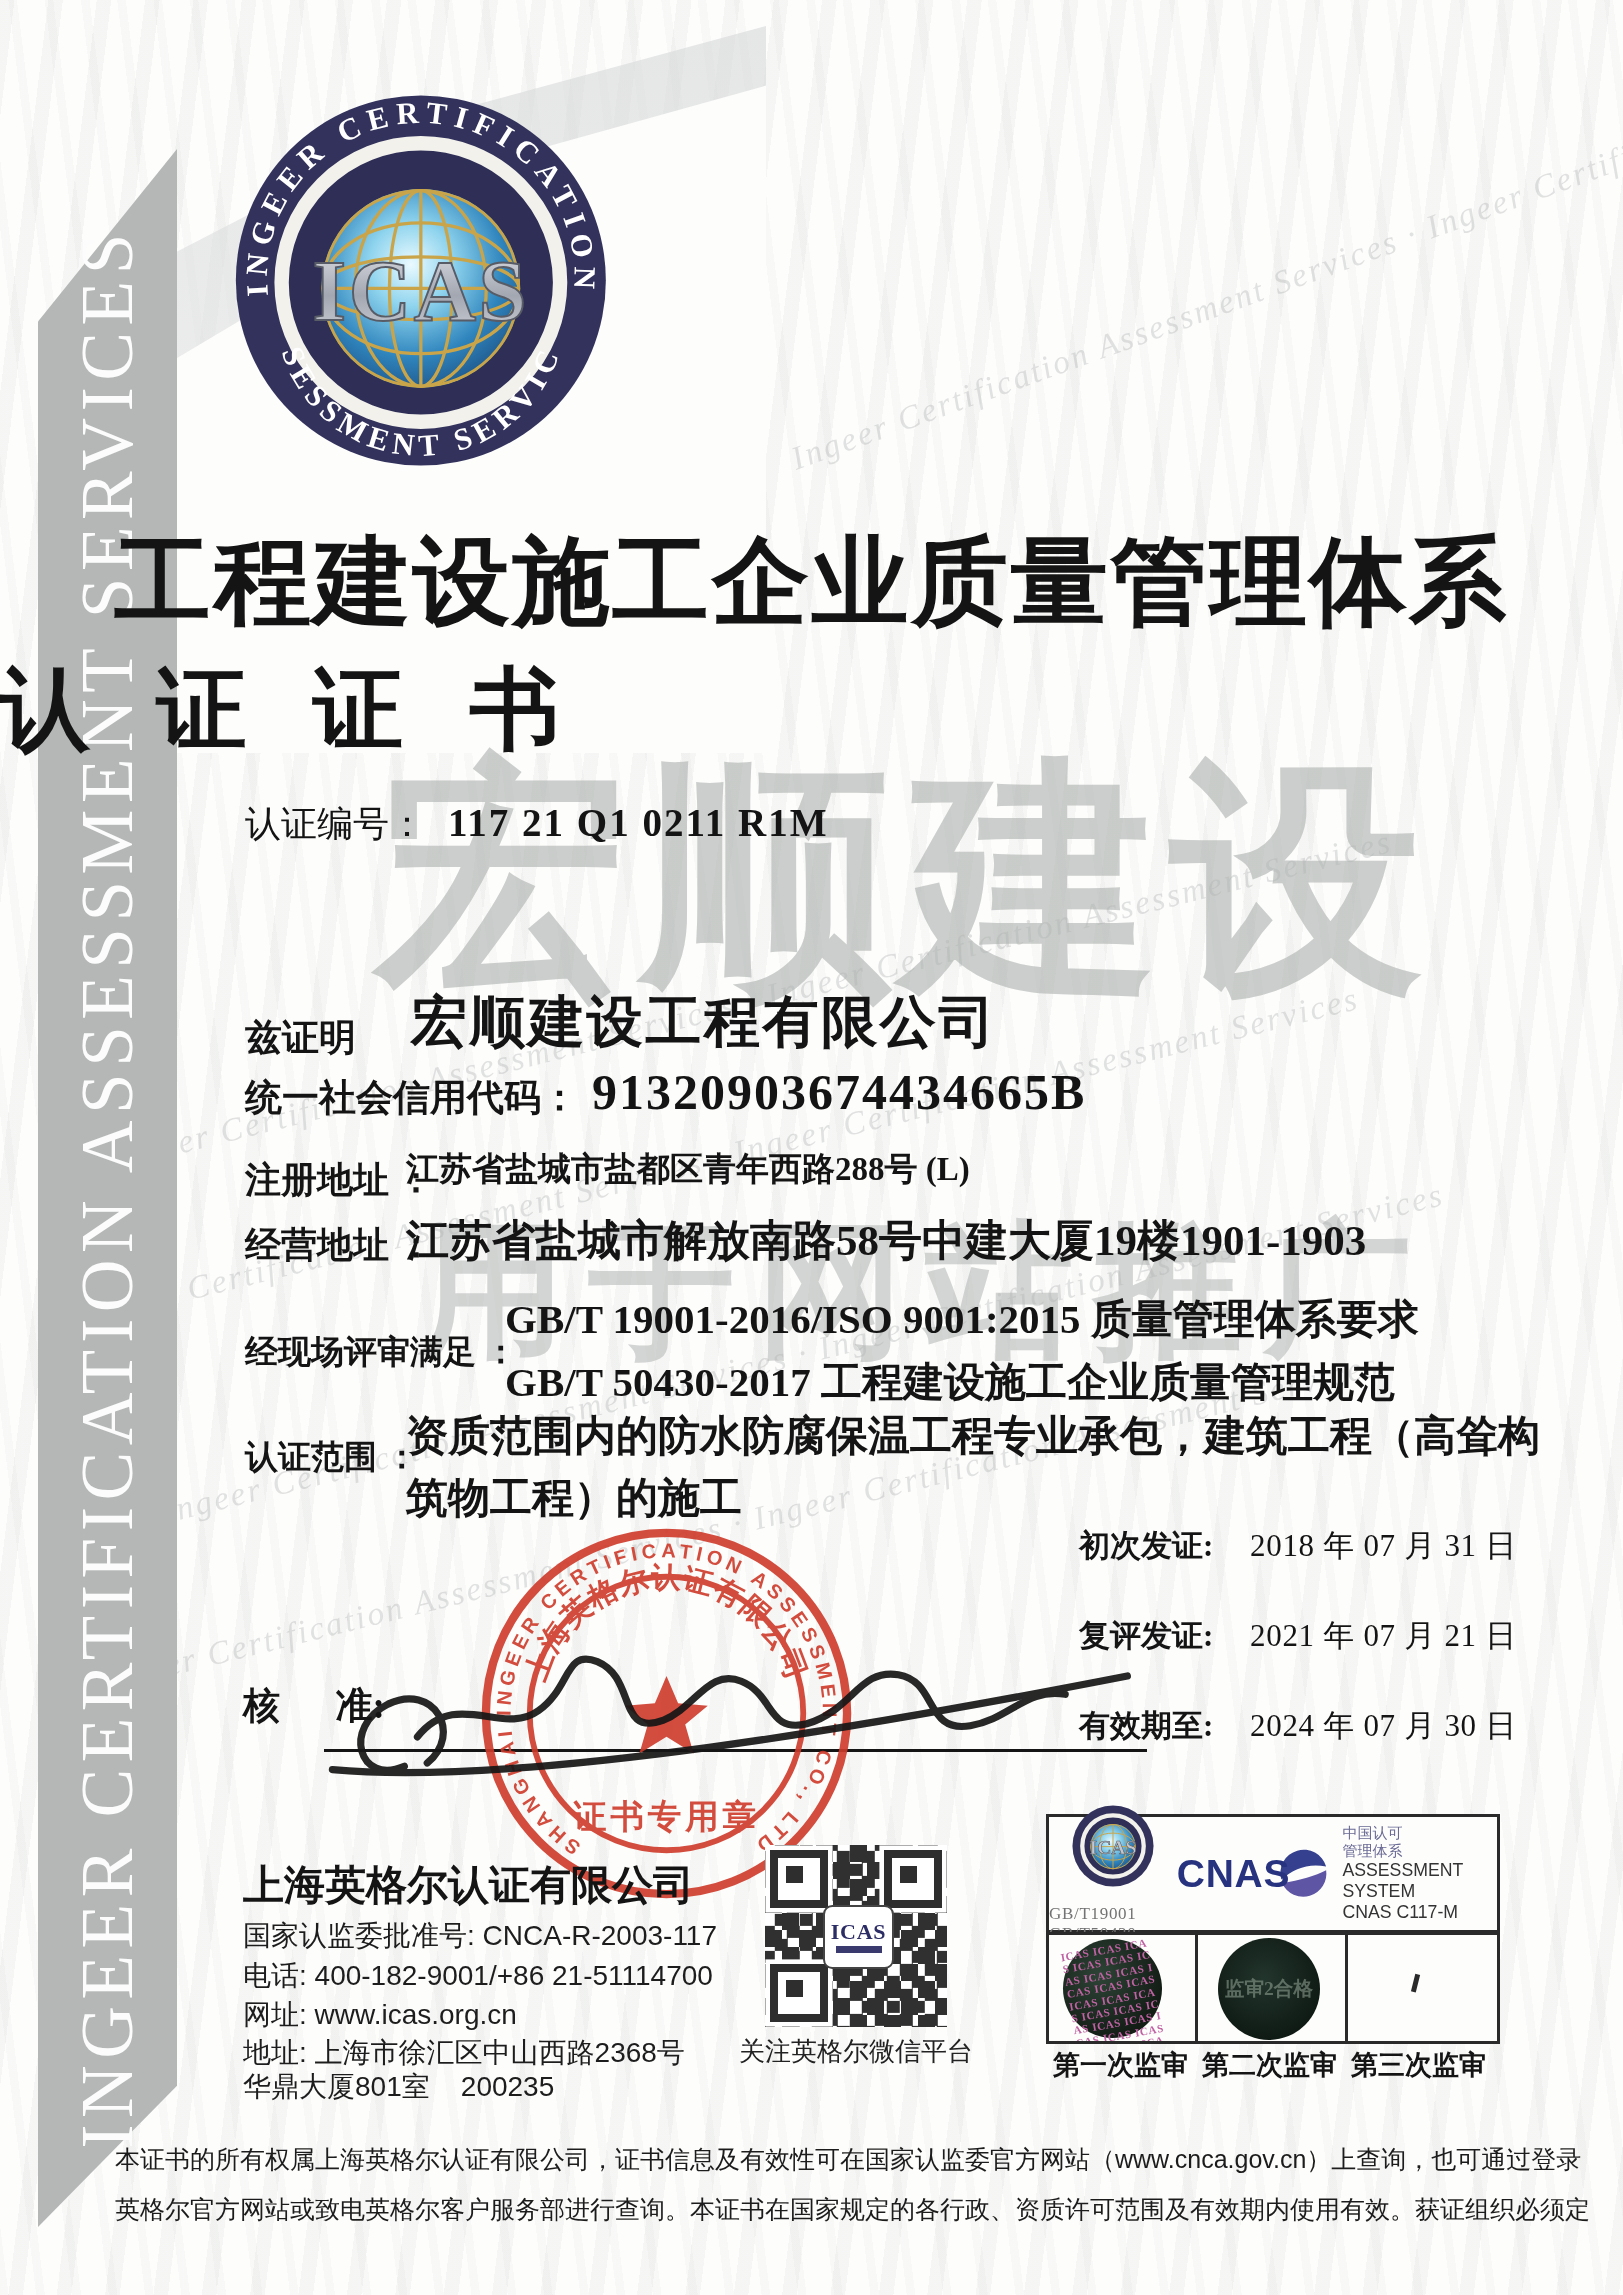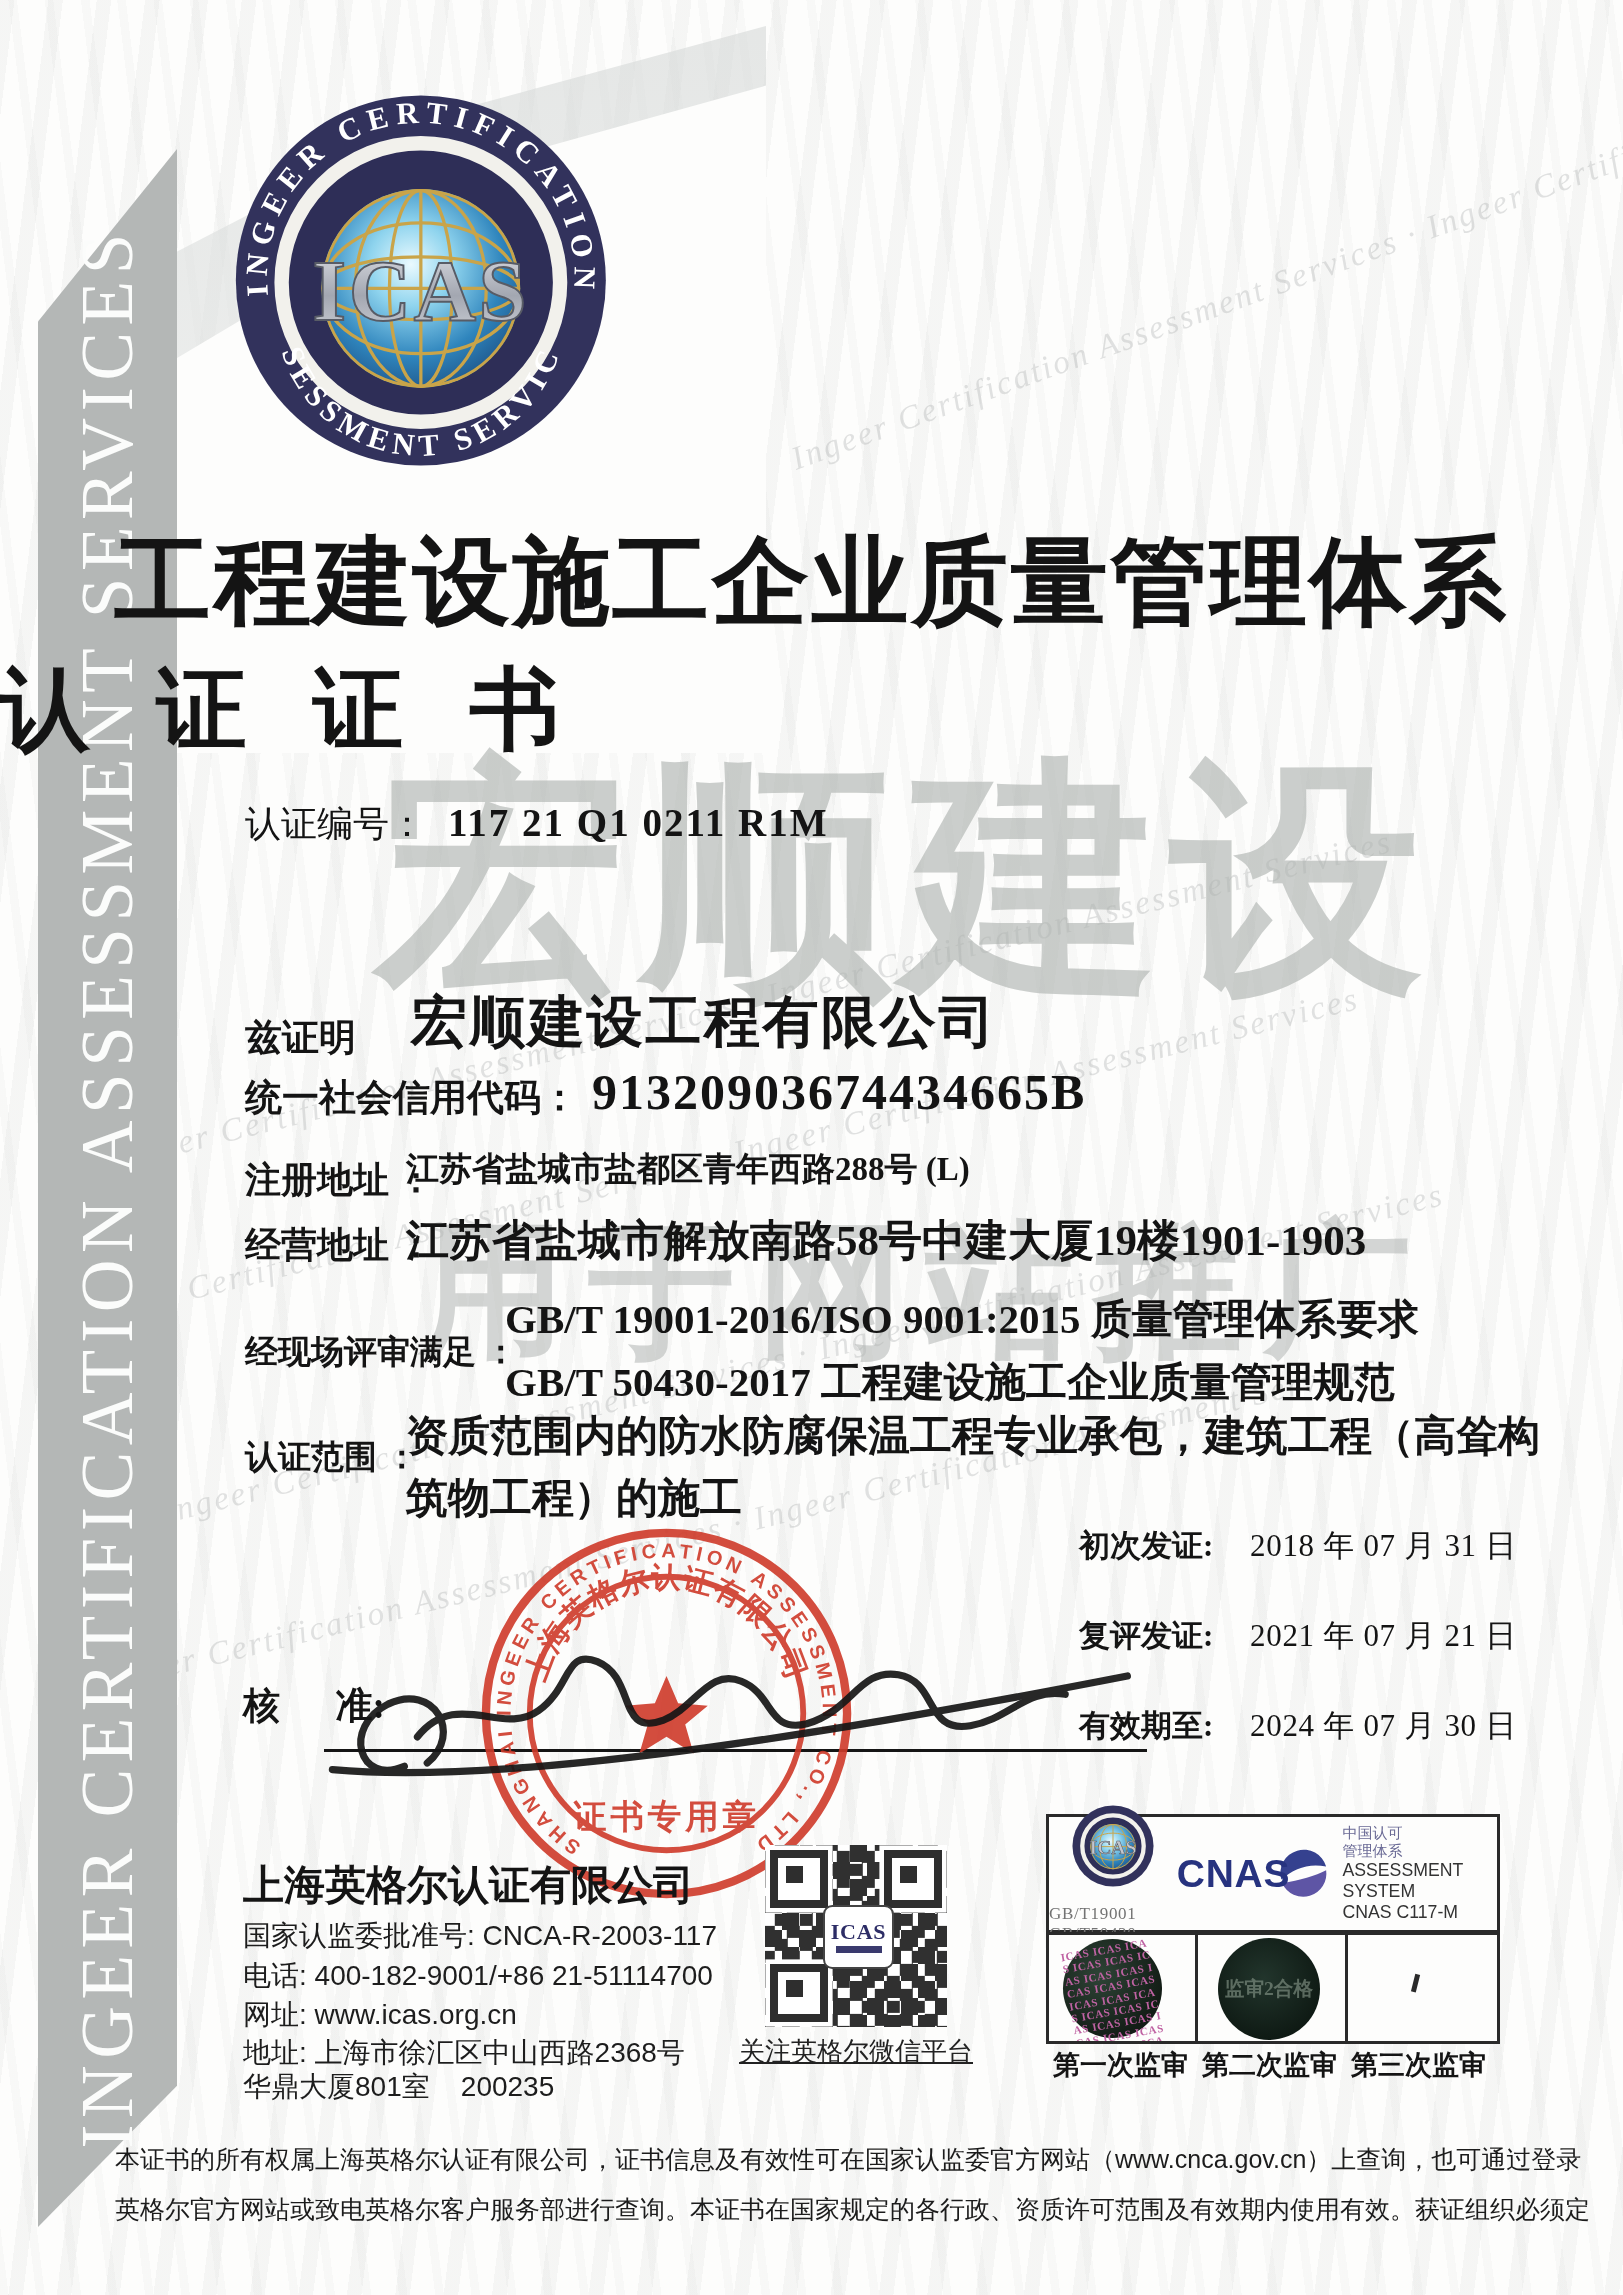--- a/index.html
+++ b/index.html
@@ -66,21 +66,21 @@
   
   .qr{left:765px;top:1845px;width:182px;height:182px;background:
       repeating-conic-gradient(#303030 0% 25%, rgba(0,0,0,0) 0% 50%) 0px 0px/34px 34px,
       repeating-conic-gradient(#303030 0% 25%, rgba(0,0,0,0) 0% 50%) 9.8px 5.9px/25px 25px,#fff;}
   .finder{position:absolute;width:42px;height:42px;border:8.5px solid #2e2e2e;background:#fff;box-shadow:0 0 0 4.6px #fff;}
   .finder::after{content:"";position:absolute;left:7.9px;top:7.9px;width:17px;height:17px;background:#2e2e2e;}
   .qr-center{position:absolute;left:58px;top:60px;width:67px;height:60px;background:#fff;border:2px solid #444;
              border-radius:9.2px;display:flex;flex-direction:column;align-items:center;justify-content:center;}
   .qr-center .t{font-size:22px;font-weight:900;color:#2d2d66;letter-spacing:0.7px;line-height:22px;}
   .qr-center .b{width:46px;height:6.5px;background:#3a3a6e;margin-top:2.6px;}
-  .qr-cap{left:738px;top:2034px;width:236px;text-align:center;font-size:26px;color:#222;text-decoration:underline;}
+  .qr-cap{left:738px;top:2034px;width:236px;text-align:center;font-size:26px;color:#222;}
   
   .lbox{left:1046px;top:1814px;width:448px;height:113px;border:3.3px solid #2a2a2a;background:#fdfdfc;
         display:flex;align-items:center;}
   .lbox .icol{width:152px;display:flex;flex-direction:column;align-items:center;}
   .icas-cap{font-size:17px;color:#737373;margin-top:15px;letter-spacing:0.7px;}
   .cnas-wrap{display:flex;align-items:center;}
   .cnas-word{font-size:39px;font-weight:900;color:#27337f;letter-spacing:0.7px;margin-right:-17px;z-index:2;
              font-family:"Liberation Sans","DejaVu Sans",sans-serif;}
   .cnas-col{margin-left:9.2px;font-family:"Liberation Sans","DejaVu Sans",sans-serif;color:#333;}
   .cnas-col .s{font-size:15px;color:#6a6a95;line-height:17.7px;}

